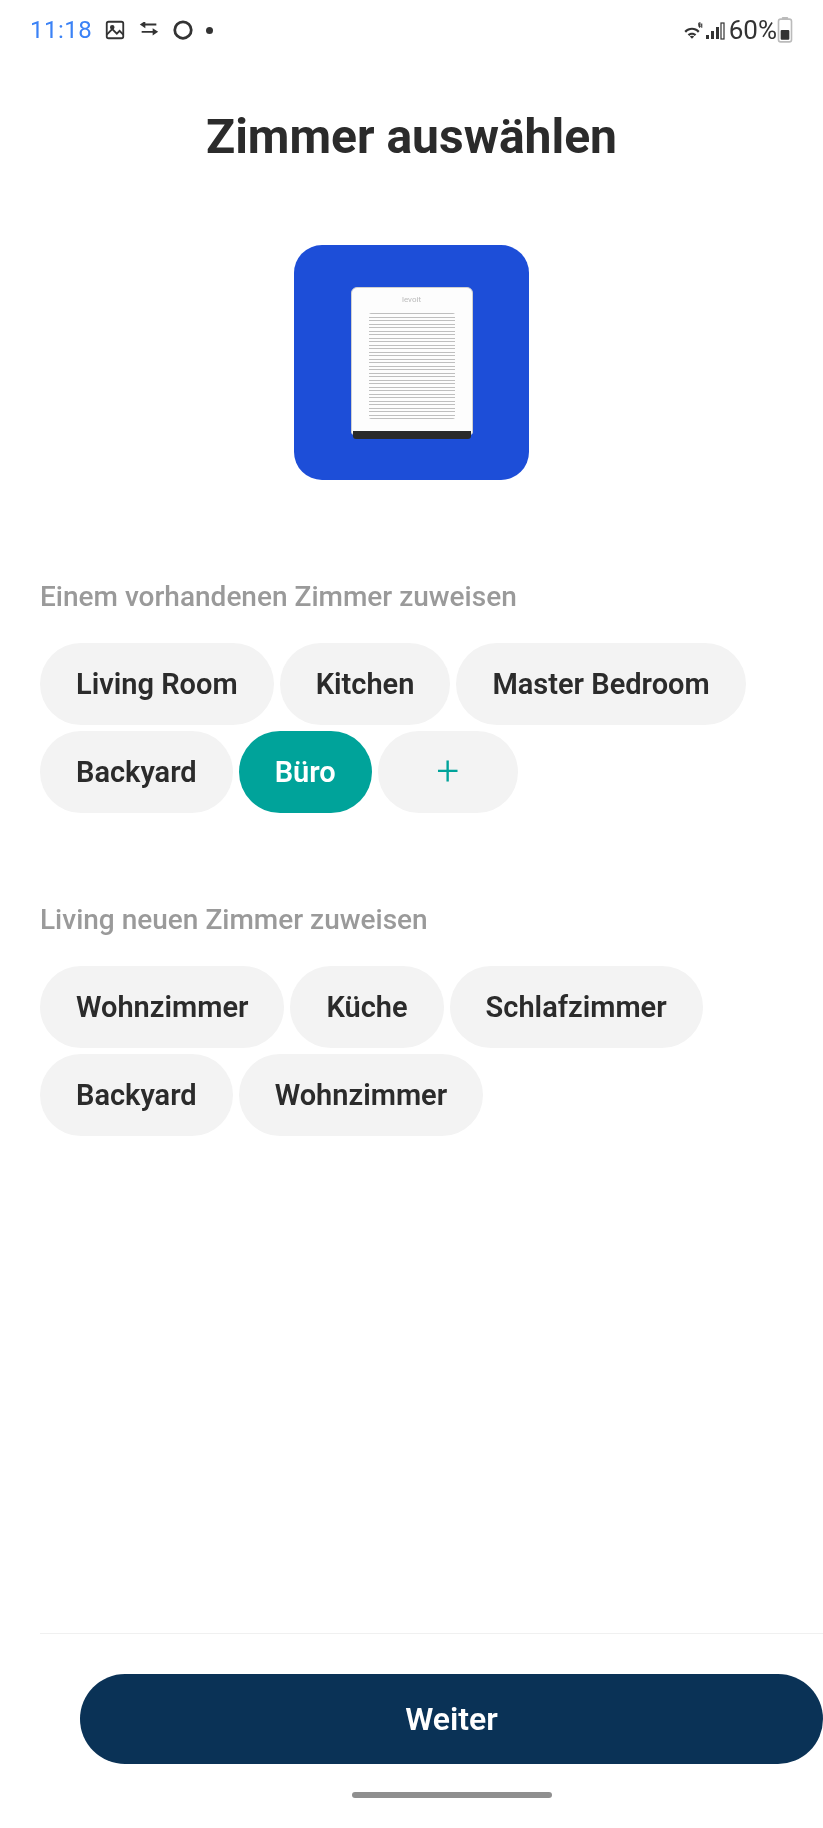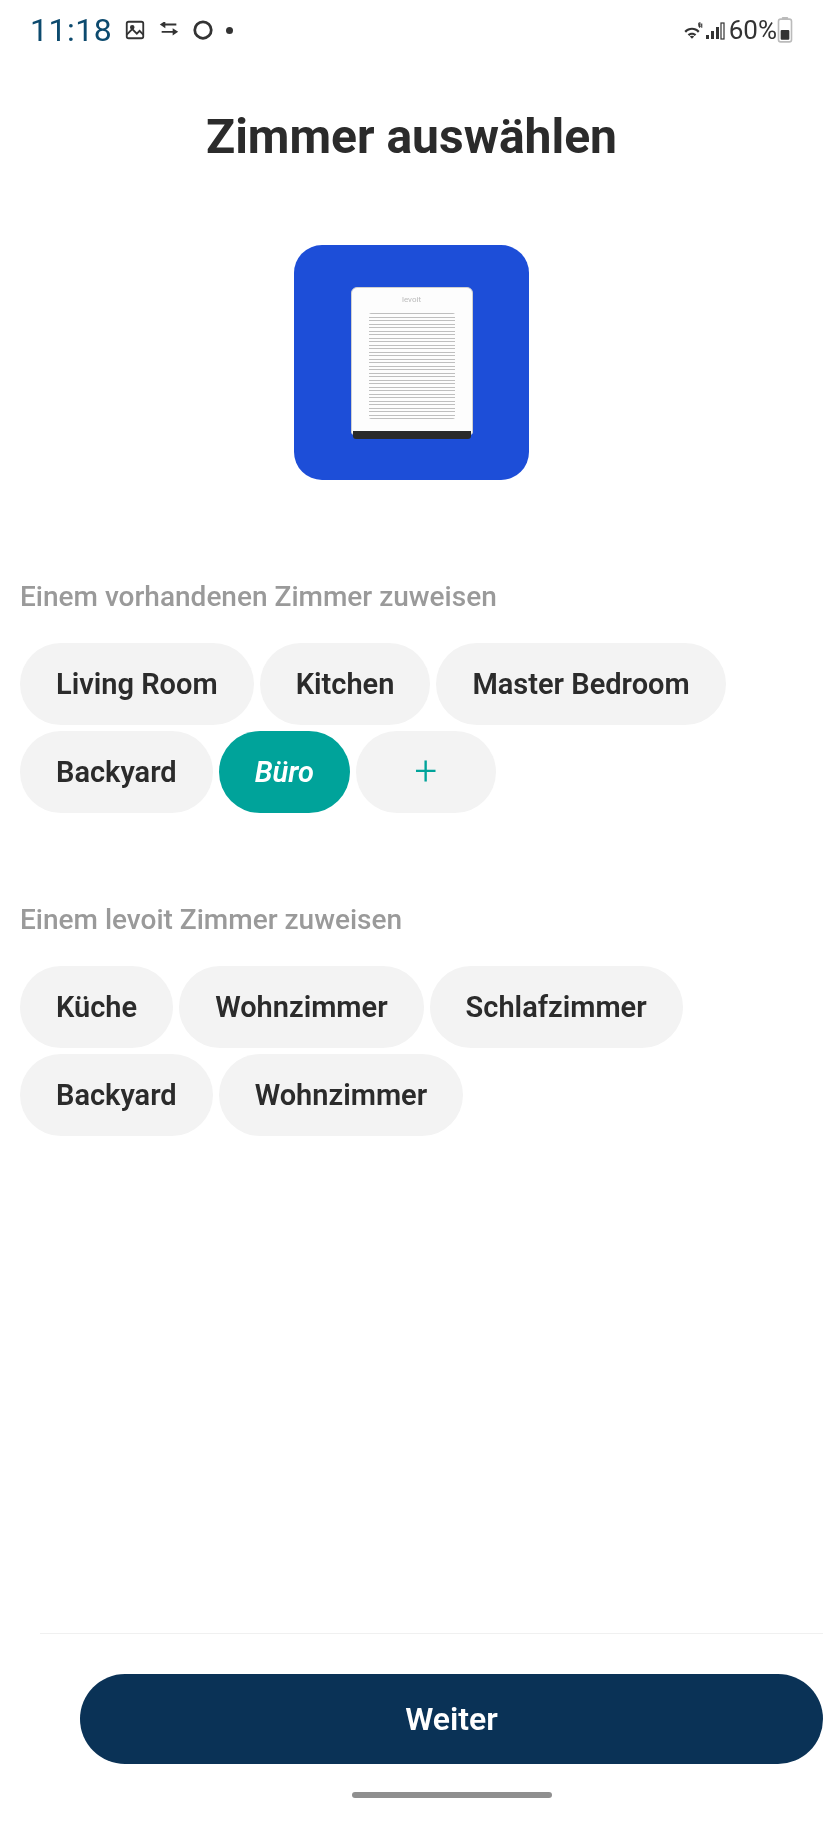--- a/index.html
+++ b/index.html
@@ -23,22 +23,22 @@
       padding: 0 30px 0 30px;
     }
     .status-left {
       display: flex;
       align-items: center;
       gap: 12px;
       font-size: 28px;
       color: #333;
     }
     .status-time {
-      font-size: 32px;
-      color: #0c4a6e;
+      font-size: 24px;
+      color: #3b82f6;
       font-weight: 400;
       letter-spacing: 0.5px;
     }
     .status-icon {
       width: 22px;
       height: 22px;
       display: inline-flex;
       align-items: center;
       justify-content: center;
     }
@@ -107,21 +107,21 @@
     .device-base {
       position: absolute;
       bottom: 0;
       left: 2px;
       width: 118px;
       height: 8px;
       background: #2a2a2a;
       border-radius: 0 0 3px 3px;
     }
     .content {
-      padding: 0 20px;
+      padding: 0 40px;
     }
     .section-label {
       font-size: 28px;
       color: #9a9a9a;
       font-weight: 500;
       margin-top: 100px;
       margin-bottom: 30px;
     }
     .section-label.second {
       margin-top: 90px;
@@ -138,21 +138,20 @@
       font-weight: 600;
       padding: 24px 36px;
       border-radius: 46px;
       border: none;
       cursor: pointer;
       white-space: nowrap;
     }
     .chip.selected {
       background: #00a39a;
       color: #ffffff;
-      font-style: italic;
     }
     .chip.add {
       width: 140px;
       display: inline-flex;
       align-items: center;
       justify-content: center;
       padding: 24px 0;
     }
     .plus-icon {
       color: #00a39a;
@@ -273,24 +272,24 @@
     <button class="chip">Living Room</button>
     <button class="chip">Kitchen</button>
     <button class="chip">Master Bedroom</button>
     <button class="chip">Backyard</button>
     <button class="chip selected">Büro</button>
     <button class="chip add">
       <span class="plus-icon">+</span>
     </button>
   </div>
 
-  <div class="section-label second">Einem levoit Zimmer zuweisen</div>
+  <div class="section-label second">Living neuen Zimmer zuweisen</div>
   <div class="chip-row">
+    <button class="chip">Wohnzimmer</button>
     <button class="chip">Küche</button>
-    <button class="chip">Wohnzimmer</button>
     <button class="chip">Schlafzimmer</button>
     <button class="chip">Backyard</button>
     <button class="chip">Wohnzimmer</button>
   </div>
 </div>
 
 <div class="footer">
   <button class="continue-btn">Weiter</button>
   <div class="home-indicator"></div>
 </div>

